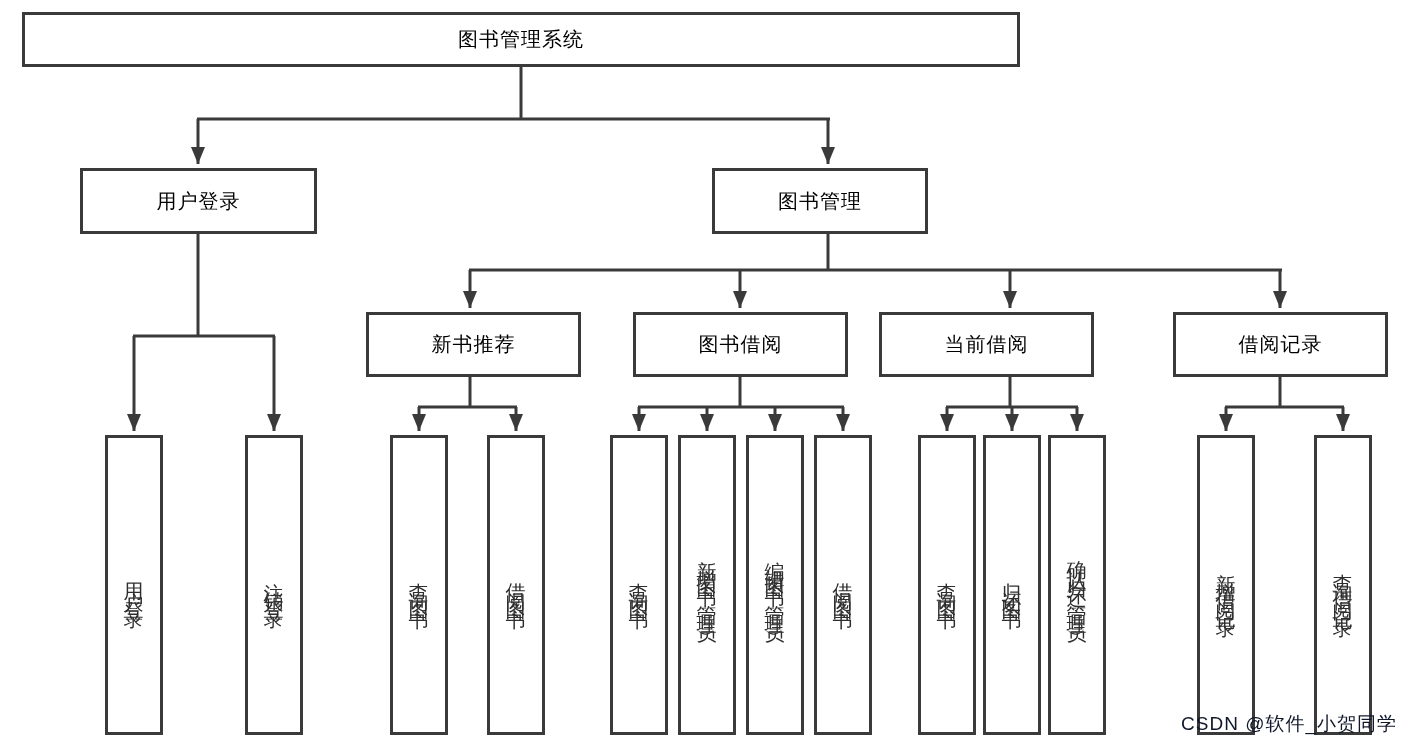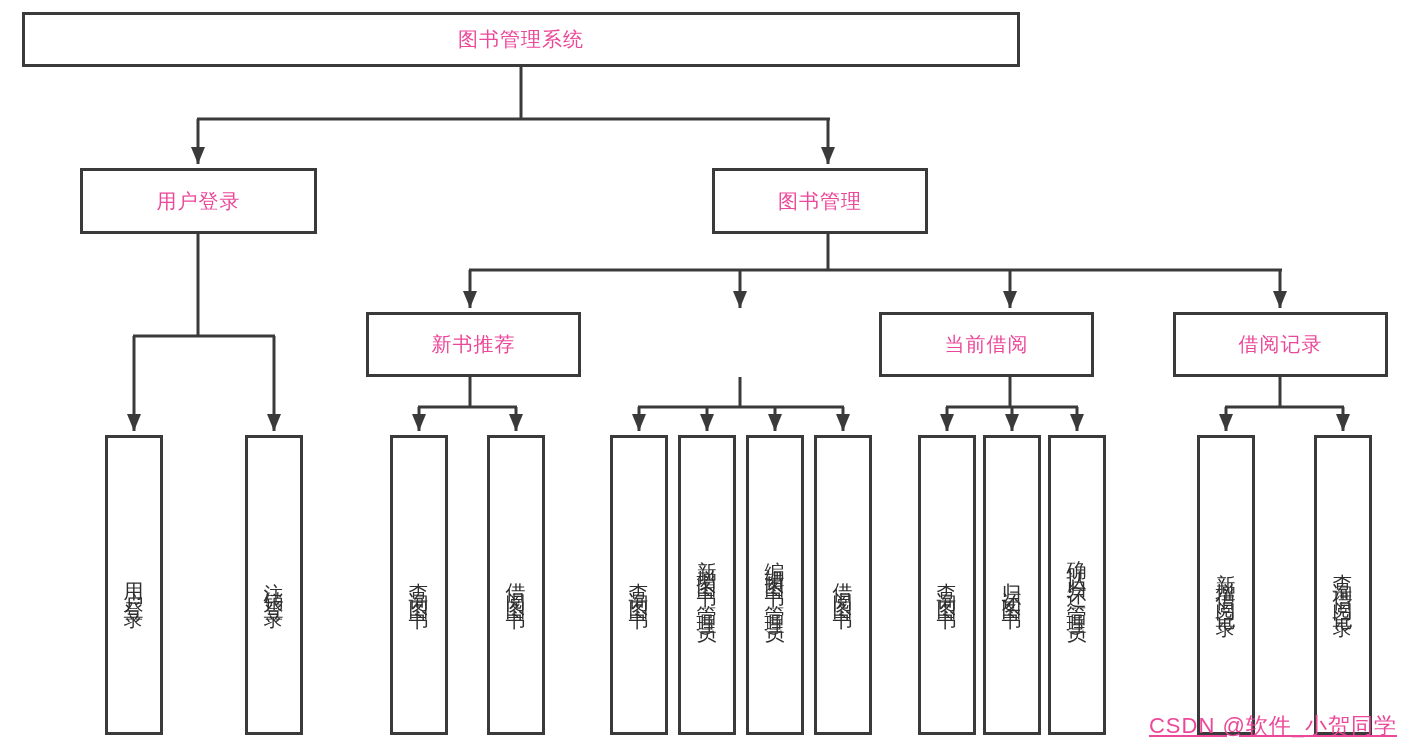--- a/index.html
+++ b/index.html
@@ -13,32 +13,31 @@
   }
   .wires{position:absolute;left:0;top:0;width:1405px;height:747px;}
   .wires line{stroke:#3a3a3a;stroke-width:3;}
   .box{
     position:absolute;box-sizing:border-box;
     border:3px solid #3a3a3a;background:#ffffff;
     display:flex;align-items:center;justify-content:center;
   }
   .h-label{
     font-size:20px;letter-spacing:1px;white-space:nowrap;
-    color:#ec4899;
+    color:#000000;
   }
   .v-label{
     writing-mode:vertical-rl;text-orientation:mixed;
     font-size:20px;letter-spacing:9px;line-height:1.3;
     color:#2e2e2e;white-space:nowrap;
   }
   .watermark{
     position:absolute;top:711px;right:8px;
-    font-size:22px;letter-spacing:1px;
-    color:#ec4899;
-    text-decoration:underline;
+    font-size:19px;letter-spacing:1px;
+    color:#0f172a;
   }
   
   #n-root   {left:22px;  top:12px;  width:998px; height:55px;}
   #n-login  {left:80px;  top:168px; width:237px; height:66px;}
   #n-mgmt   {left:712px; top:168px; width:216px; height:66px;}
   .lvl3     {top:312px;  width:215px;height:65px;}
   #n-g0{left:366px;} #n-g1{left:633px;} #n-g2{left:879px;} #n-g3{left:1173px;}
   .leaf     {top:435px;  width:58px; height:300px;}
   #lf-a0{left:105px;}  #lf-a1{left:245px;}
   #lf-b0{left:390px;}  #lf-b1{left:487px;}
@@ -106,20 +105,23 @@
   <div class="box" id="n-login">
     <span class="h-label">用户登录</span>
   </div>
   <div class="box" id="n-mgmt">
     <span class="h-label">图书管理</span>
   </div>
 
   <div class="box lvl3" id="n-g0">
     <span class="h-label">新书推荐</span>
   </div>
+  <div class="box lvl3" id="n-g1">
+    <span class="h-label">图书借阅</span>
+  </div>
   <div class="box lvl3" id="n-g2">
     <span class="h-label">当前借阅</span>
   </div>
   <div class="box lvl3" id="n-g3">
     <span class="h-label">借阅记录</span>
   </div>
 
   <div class="box leaf" id="lf-a0">
     <span class="v-label">用户登录</span>
   </div>

